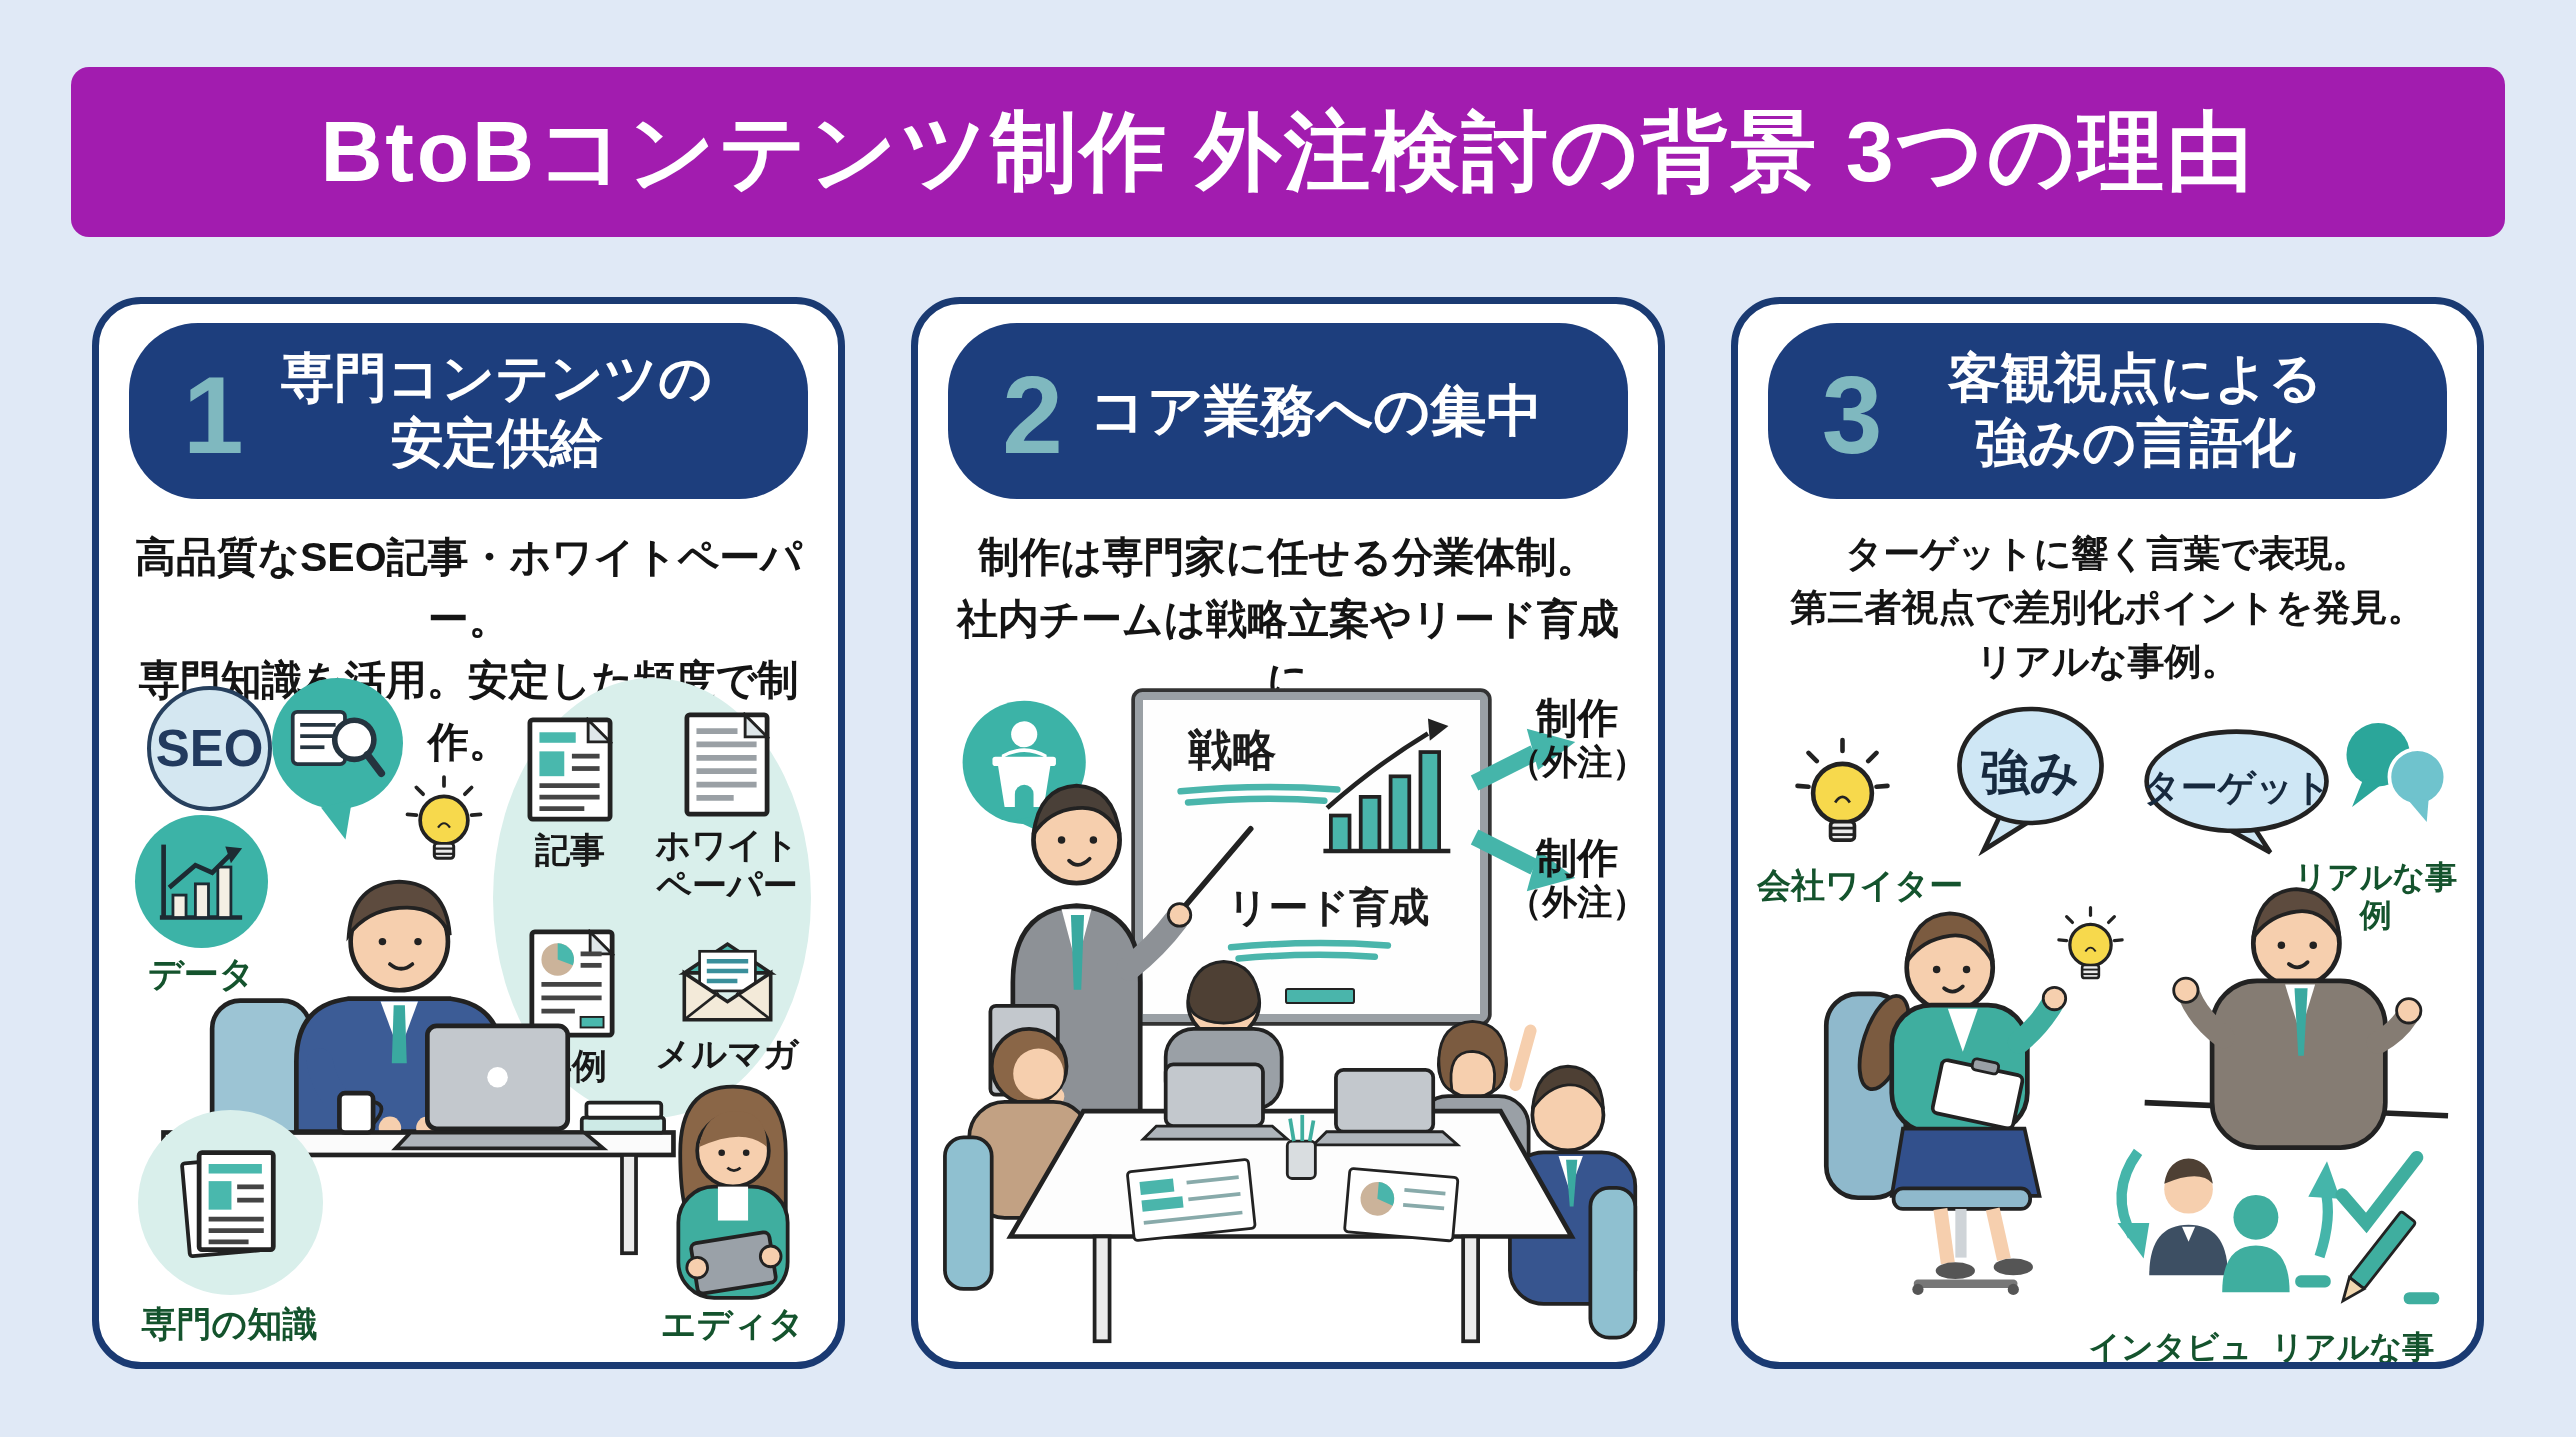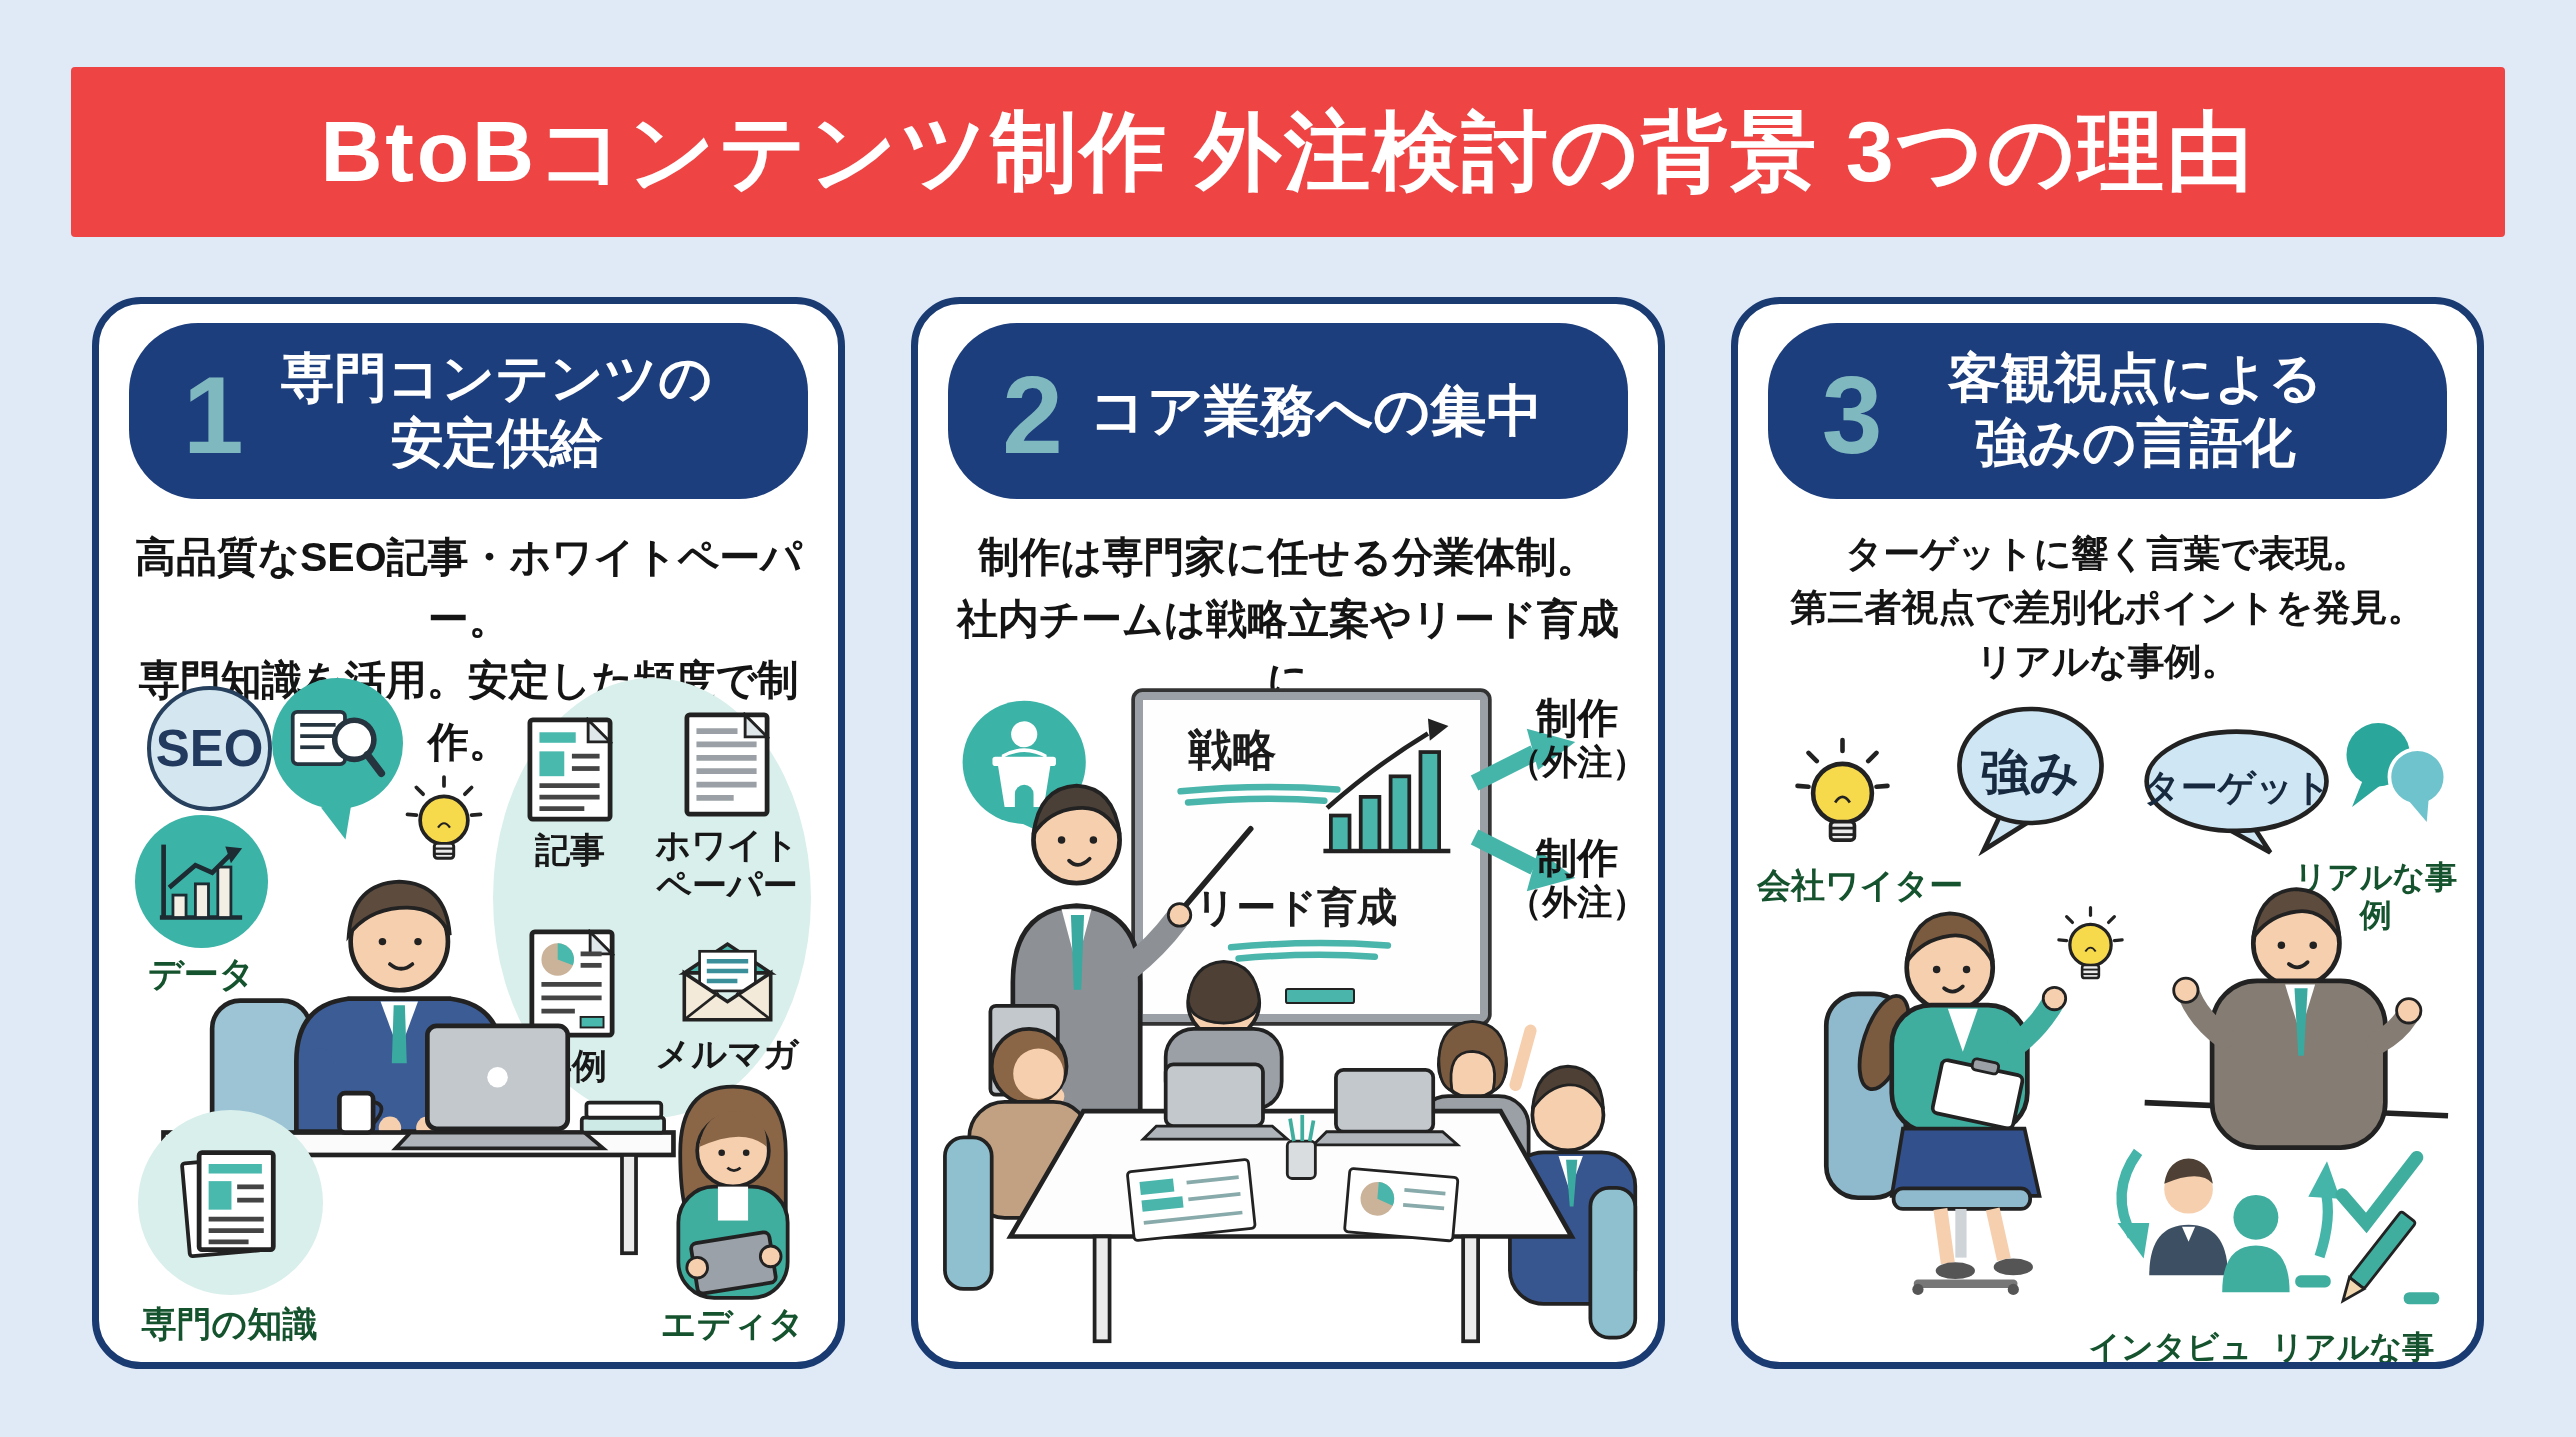--- a/index.html
+++ b/index.html
@@ -4,21 +4,21 @@
 <style>
   html,body{margin:0;padding:0;}
   body{
     width:2576px;height:1438px;
     background:#e0e9f6;
     font-family:"Liberation Sans","DejaVu Sans",sans-serif;
     overflow:hidden;position:relative;
   }
   .banner{
     margin:67px 71px 0;height:170px;
-    background:#ef4444;border-radius:4px;
+    background:#a21caf;border-radius:18px;
     display:flex;align-items:center;justify-content:center;
   }
   .banner h1{
     margin:0;color:#ffffff;font-size:86px;font-weight:bold;letter-spacing:2.8px;
   }
   .cards{display:flex;gap:66px;margin:60px 92px 0;}
   .card{
     flex:1;height:1072px;box-sizing:border-box;position:relative;
     background:#ffffff;border:7.5px solid #1a3a72;border-radius:49px;
     padding:19px 30px;overflow:hidden;
@@ -288,21 +288,21 @@
         </svg>
         <svg class="abs" style="left:167px;top:11.2px;" width="150" height="154" viewBox="0 0 160 165">
           <line x1="14" y1="150" x2="150" y2="150" stroke="#222222" stroke-width="5"></line>
           <rect x="22" y="112" width="20" height="38" fill="#4ab5ab" stroke="#222222" stroke-width="4"></rect>
           <rect x="54" y="92" width="20" height="58" fill="#4ab5ab" stroke="#222222" stroke-width="4"></rect>
           <rect x="86" y="70" width="20" height="80" fill="#4ab5ab" stroke="#222222" stroke-width="4"></rect>
           <rect x="118" y="44" width="20" height="106" fill="#4ab5ab" stroke="#222222" stroke-width="4"></rect>
           <path d="M18,104 Q70,58 126,24" stroke="#222222" stroke-width="5" fill="none"></path>
           <polygon points="126,8 148,16 128,32" fill="#222222"></polygon>
         </svg>
-        <div class="board-txt" style="left:52px;top:180px;width:234px;text-align:left;font-size:40px;">リード育成</div>
+        <div class="board-txt" style="left:52px;top:180px;width:234px;text-align:right;font-size:40px;">リード育成</div>
         <svg class="abs" style="left:73px;top:238px;" width="187" height="28" viewBox="0 0 180 30">
           <path d="M6,10 Q90,2 174,8" stroke="#4ab5ab" stroke-width="7" fill="none" stroke-linecap="round"></path>
           <path d="M14,22 Q90,15 160,20" stroke="#4ab5ab" stroke-width="7" fill="none" stroke-linecap="round"></path>
         </svg>
         <div class="abs" style="left:142px;top:288px;width:66px;height:12px;background:#4ab5ab;border:2.8px solid #222222;border-radius:2.8px;"></div>
       </div>
 
       <svg class="abs" style="left:11.2px;top:89px;" width="300" height="412" viewBox="0 0 320 440">
         <line x1="226" y1="160" x2="306" y2="66" stroke="#222222" stroke-width="6" stroke-linecap="round"></line>
         <circle cx="120" cy="78" r="46" fill="#f6cfae" stroke="#222222" stroke-width="5"></circle>

